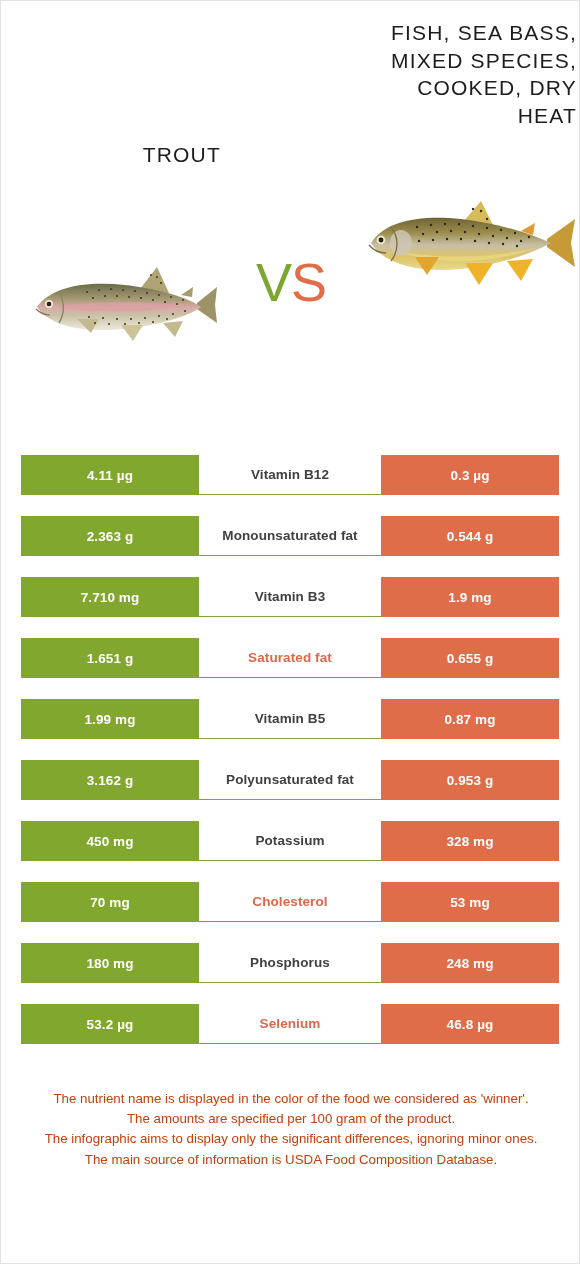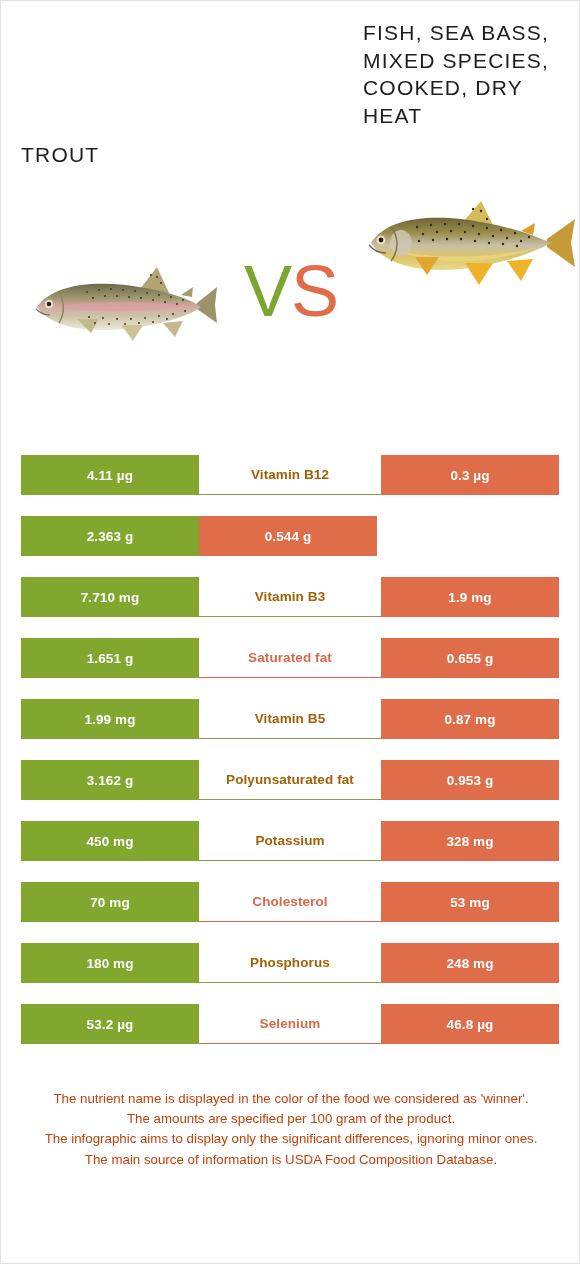--- a/index.html
+++ b/index.html
@@ -21,21 +21,21 @@
   .header{ position:relative; width:100%; height:420px; }
 
   .title{
     position:absolute;
     font-family:"Liberation Sans", sans-serif;
     font-weight:300;
     color:#1d1d1d;
     text-transform:uppercase;
     letter-spacing:1.2px;
     line-height:1.32;
-    text-align:left;
+    text-align:right;
   }
   .title-left{
     left:20px; top:140px; width:200px;
     font-size:21px;
   }
   .title-right{
     left:362px; top:18px; width:214px;
     font-size:21px;
   }
 
@@ -45,21 +45,21 @@
   .fish-right{ left:360px; top:192px; width:216px; height:100px; }
   .fish-wrap svg{ width:100%; height:100%; display:block; }
 
   .vs{
     position:absolute;
     left:222px; top:254px;
     width:136px;
     text-align:center;
     font-family:"Liberation Sans", sans-serif;
     font-weight:400;
-    font-size:72px;
+    font-size:54px;
     line-height:1;
     letter-spacing:-1px;
   }
   .vs .v{ color:#7ba62f; }
   .vs .s{ color:#e06d4a; }
 
   
   .table{
     position:absolute;
     left:20px; top:434px;
@@ -81,21 +81,21 @@
     margin-top:20px;
   }
   .cell-left{
     width:178px;
     background:#81a72f;
     color:#ffffff;
   }
   .cell-mid{
     width:182px;
     background:#ffffff;
-    color:#a16207;
+    color:#404040;
     font-weight:700;
     font-size:13.5px;
     border-bottom:1px solid #7fa340;
   }
   .cell-mid.red{
     color:#d9694a;
     border-bottom-color:#d9694a;
   }
   .cell-right{
     width:178px;
@@ -278,20 +278,21 @@
   </div>
 
   <div class="table">
       <div class="row">
         <div class="cell cell-left">4.11 µg</div>
         <div class="cell cell-mid">Vitamin B12</div>
         <div class="cell cell-right">0.3 µg</div>
       </div>
       <div class="row">
         <div class="cell cell-left">2.363 g</div>
+        <div class="cell cell-mid">Monounsaturated fat</div>
         <div class="cell cell-right">0.544 g</div>
       </div>
       <div class="row">
         <div class="cell cell-left">7.710 mg</div>
         <div class="cell cell-mid">Vitamin B3</div>
         <div class="cell cell-right">1.9 mg</div>
       </div>
       <div class="row">
         <div class="cell cell-left">1.651 g</div>
         <div class="cell cell-mid red">Saturated fat</div>

